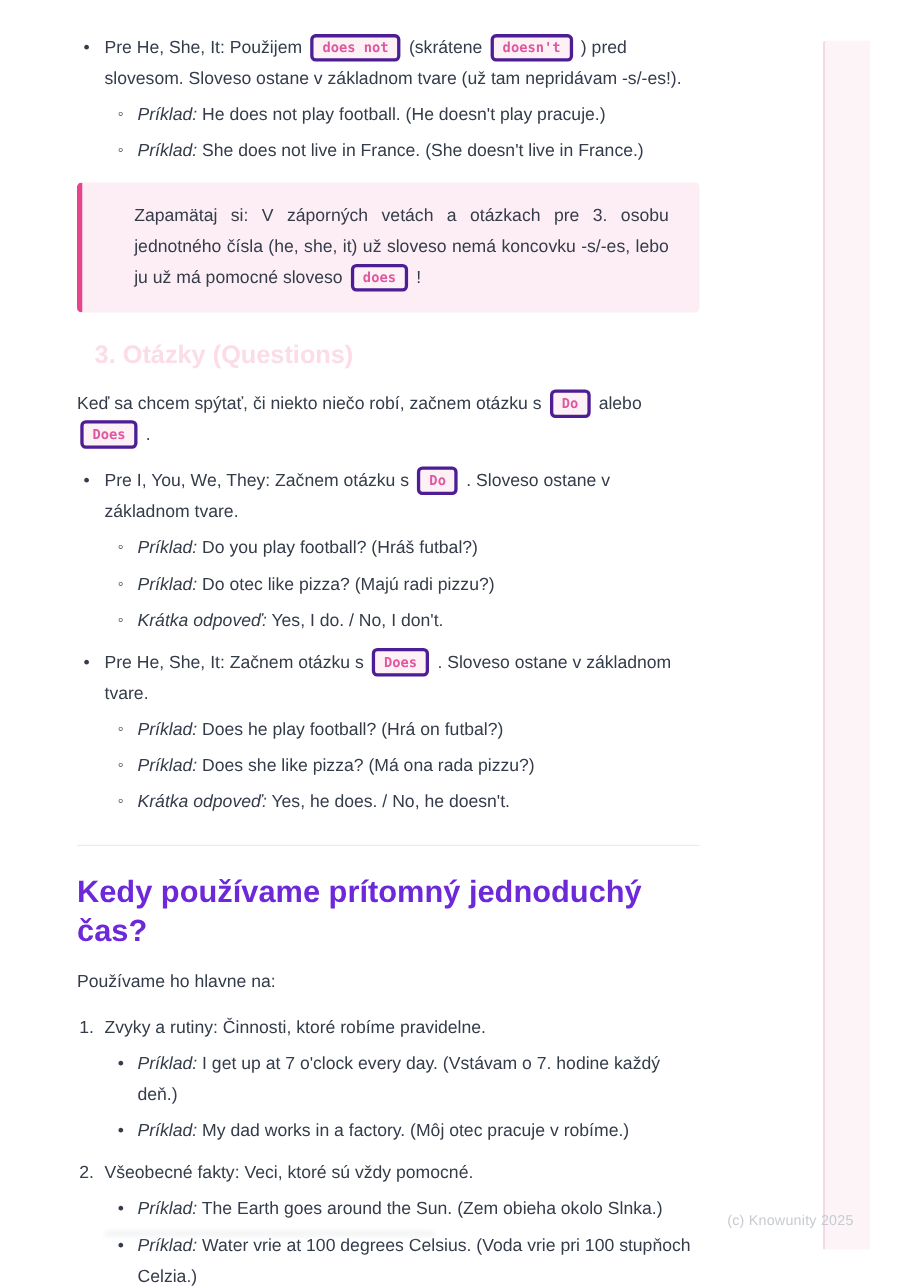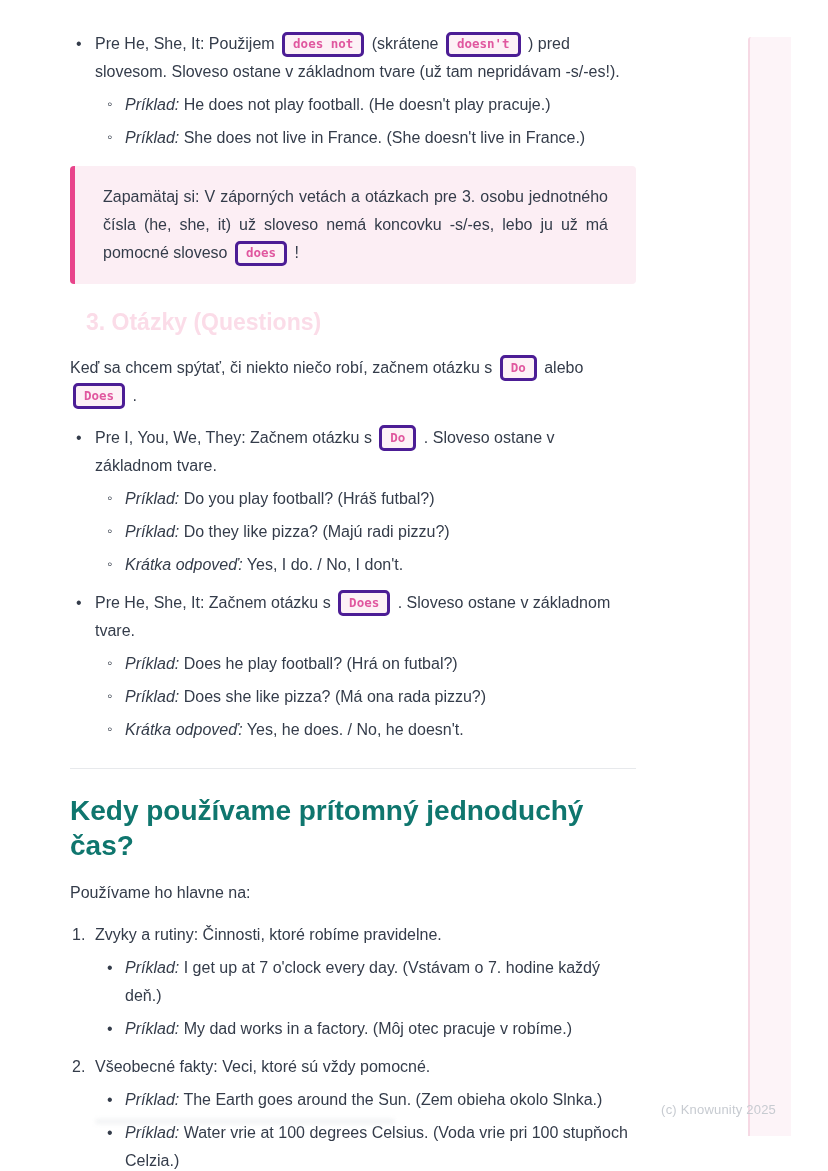--- a/index.html
+++ b/index.html
@@ -31,30 +31,30 @@
   li.top-item { position: relative; padding-left: 25px; margin: 0 0 4px 0; }
   li.top-item > .marker { position: absolute; left: 6px; top: 0; }
   li.top-item > .num { position: absolute; left: 2px; top: 0; }
   ul.sub { margin: 5px 0 10px 10px; }
   li.sub-item { position: relative; padding-left: 20px; margin: 5px 0; }
   li.sub-item > .marker { position: absolute; left: 2px; top: 0; }
   li.sub-item > .marker.circle { font-size: 15px; }
   .callout {
     margin: 14px 0; background: #fceef4;
     border-left: 5px solid #e8448b; border-radius: 4px;
-    padding: 17px 28px 17px 28px;
+    padding: 17px 28px 17px 47px;
     text-align: justify;
   }
   h3.sub-heading {
     margin: 24px 0 16px 16px; font-size: 23px; line-height: 1.3;
     color: #fbdce8; font-weight: bold;
   }
   h2.main-heading {
     margin: 22px 0 16px 0; font-size: 28px; line-height: 1.25;
-    color: #0f766e; font-weight: bold;
+    color: #6d28d9; font-weight: bold;
   }
   hr.divider { border: none; border-top: 1px solid #e7e9ec; margin: 24px 0; }
   p.para { margin: 14px 0; }
   .page-edge-strip {
     position: absolute; left: 748px; top: 37px; width: 43px; height: 1099px;
     background: #fdf4f8; border-left: 2px solid #f6d9e4;
     border-top-left-radius: 3px; z-index: 1;
   }
   .copyright {
     position: absolute; top: 1102px; right: 52px;
@@ -77,21 +77,21 @@
         </ul></li>
     </ul>
     <div class="callout">
       <div><span class="b">Zapamätaj si:</span><span> V záporných vetách a otázkach pre 3. osobu jednotného čísla (he, she, it) už sloveso nemá koncovku -s/-es, lebo ju už má pomocné sloveso </span><span class="chip">does</span><span> !</span></div>
     </div>
     <h3 class="sub-heading">3. Otázky (Questions)</h3>
     <p class="para"><span>Keď sa chcem spýtať, či niekto niečo robí, začnem otázku s </span><span class="chip">Do</span><span> alebo </span><span class="chip">Does</span><span> .</span></p>
     <ul>
       <li class="top-item"><span class="marker">•</span><span><span class="b">Pre I, You, We, They:</span><span> Začnem otázku s </span><span class="chip">Do</span><span> . Sloveso ostane v základnom tvare.</span></span><ul class="sub">
           <li class="sub-item"><span class="marker circle">◦</span><span><span class="i">Príklad:</span><span> </span><span class="b">Do</span><span> you </span><span class="b">play</span><span> football? (Hráš futbal?)</span></span></li>
-          <li class="sub-item"><span class="marker circle">◦</span><span><span class="i">Príklad:</span><span> </span><span class="b">Do</span><span> they </span><span class="b">like</span><span> pizza? (Majú radi pizzu?)</span></span></li>
+          <li class="sub-item"><span class="marker circle">◦</span><span><span class="i">Príklad:</span><span> </span><span class="b">Do</span><span> otec </span><span class="b">like</span><span> pizza? (Majú radi pizzu?)</span></span></li>
           <li class="sub-item"><span class="marker circle">◦</span><span><span class="i">Krátka odpoveď:</span><span> Yes, I do. / No, I don't.</span></span></li>
         </ul></li>
       <li class="top-item"><span class="marker">•</span><span><span class="b">Pre He, She, It:</span><span> Začnem otázku s </span><span class="chip">Does</span><span> . Sloveso ostane v základnom tvare.</span></span><ul class="sub">
           <li class="sub-item"><span class="marker circle">◦</span><span><span class="i">Príklad:</span><span> </span><span class="b">Does</span><span> he </span><span class="b">play</span><span> football? (Hrá on futbal?)</span></span></li>
           <li class="sub-item"><span class="marker circle">◦</span><span><span class="i">Príklad:</span><span> </span><span class="b">Does</span><span> she </span><span class="b">like</span><span> pizza? (Má ona rada pizzu?)</span></span></li>
           <li class="sub-item"><span class="marker circle">◦</span><span><span class="i">Krátka odpoveď:</span><span> Yes, he does. / No, he doesn't.</span></span></li>
         </ul></li>
     </ul>
     <hr class="divider">
     <h2 class="main-heading">Kedy používame prítomný jednoduchý čas?</h2>

